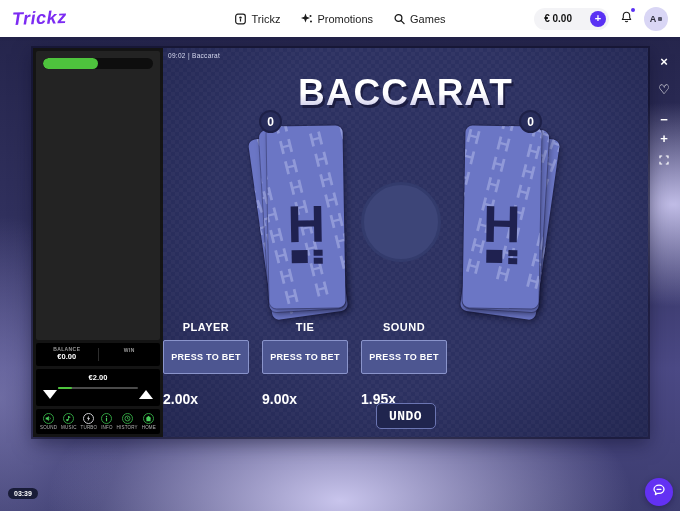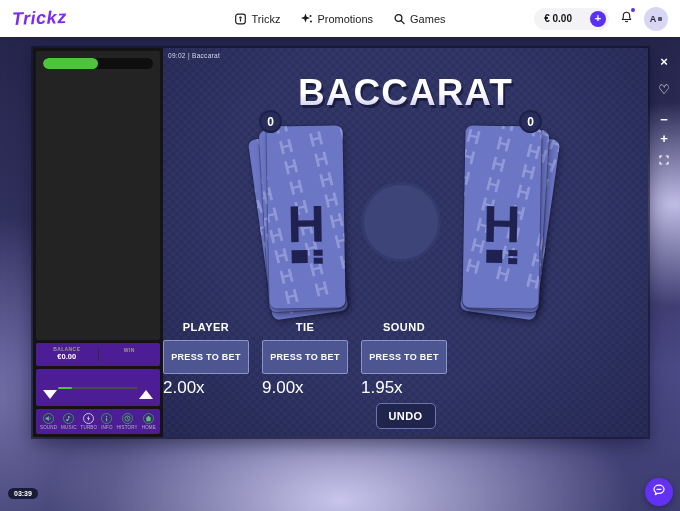--- a/index.html
+++ b/index.html
@@ -34,21 +34,21 @@
     align-items:center; justify-content:center; gap:2px; cursor:pointer; }
   .avatar-initial { font-size:9px; font-weight:700; color:#2a2a3a; }
   .avatar-menu { width:4px; height:4px; background:#55556a; border-radius:1px; }
 
   
   .game { position:absolute; left:33px; top:48px; width:615px; height:389px; display:flex;
     box-shadow:0 0 0 2px rgba(14,15,40,.55), 0 6px 18px rgba(10,10,35,.5); }
 
   
   .panel { width:130px; background:#141414; display:flex; flex-direction:column; gap:3px; padding:3px; }
-  .sec { background:#4c1d95; border-radius:2px; }
+  .sec { background:#000000; border-radius:2px; }
   .sec-main { flex:1; background:#232323; padding:7px; }
   .progress { height:11px; background:#0e0e0e; border-radius:6px; overflow:hidden; }
   .progress-fill { height:100%; background:#4ec43d; border-radius:6px; width:50%; }
 
   .sec-stats { height:23px; display:flex; align-items:center; }
   .stat { flex:1; text-align:center; line-height:1.15; }
   .stat + .stat { border-left:1px solid #2d2d2d; }
   .stat-label { font-size:5px; color:#9a9a9a; letter-spacing:.4px; font-weight:700; }
   .stat-value { font-size:7.5px; color:#fff; font-weight:700; min-height:8px; }
 
@@ -116,26 +116,26 @@
 
   .result-circle { position:absolute; left:198px; top:134px; width:80px; height:80px;
     border-radius:50%; background:#3d4578; border:3px solid #333b6c; z-index:1; }
 
   .bets { position:absolute; top:273px; left:0; right:0; display:flex; justify-content:flex-start; gap:13px; z-index:3; }
   .bet-col { width:86px; }
   .bet-name { text-align:center; font-size:11px; font-weight:800; color:#fff; letter-spacing:.5px; margin-bottom:7px; }
   .bet-btn { width:100%; height:34px; background:#4d5691; border:1px solid #8a94cb; border-radius:2px;
     color:#fff; font-size:9px; font-weight:800; letter-spacing:.3px; cursor:pointer;
     font-family:"Liberation Sans","DejaVu Sans",sans-serif; }
-  .bet-mult { margin-top:4px; font-size:17px; font-weight:400; color:#fff; }
+  .bet-mult { margin-top:17px; font-size:14px; font-weight:700; color:#fff; }
 
   .actions { position:absolute; top:355px; left:0; right:0; display:flex; justify-content:center; gap:9px; z-index:3; }
   .action-btn { width:60px; height:26px; background:#20254e; border:1px solid #6b75b2; border-radius:5px;
-    color:#fff; font-size:11px; font-weight:800; letter-spacing:.4px; cursor:pointer;
-    font-family:Liberation Sans, sans-serif; }
+    color:#fff; font-size:13px; font-weight:800; letter-spacing:.4px; cursor:pointer;
+    font-family:Liberation Mono, monospace; }
 
   
   .rail { position:absolute; right:0; top:48px; width:32px; display:flex; flex-direction:column;
     align-items:center; z-index:5; color:#fff; }
   .rail-btn { cursor:pointer; display:flex; align-items:center; justify-content:center; color:#fff; }
   .rail-close { margin-top:6px; font-size:13px; font-weight:700; }
   .rail-fav { margin-top:13px; font-size:13px; }
   .rail-minus { margin-top:15px; font-size:13px; font-weight:700; }
   .rail-plus { margin-top:4px; font-size:13px; font-weight:700; }
   .rail-full { margin-top:5px; }
@@ -224,20 +224,21 @@
           <div class="stat-label">BALANCE</div>
           <div class="stat-value">€0.00</div>
         </div>
         <div class="stat">
           <div class="stat-label">WIN</div>
           <div class="stat-value"></div>
         </div>
       </div>
 
       <div class="sec sec-bet">
+        <div class="bet-value">€2.00</div>
         <div class="bet-slider">
           <div class="bet-slider-fill" style="width: 18%;"></div>
         </div>
         <div class="tri tri-down"></div>
         <div class="tri tri-up"></div>
       </div>
 
       <div class="sec sec-controls">
         <div class="ctrl">
           <span class="ctrl-icon">

